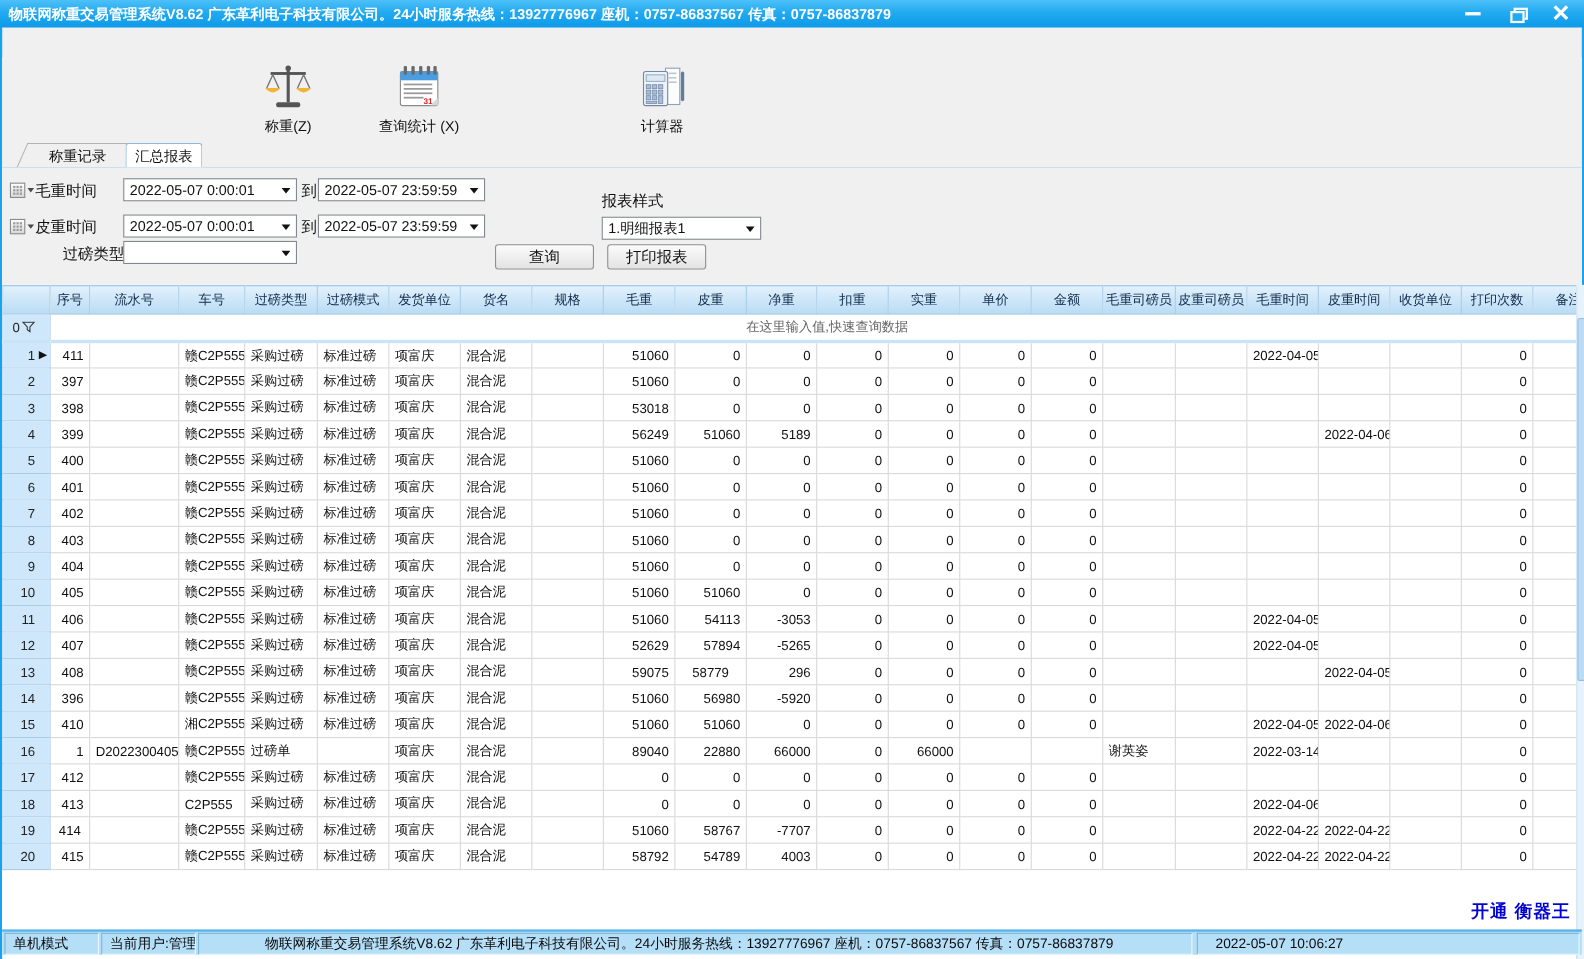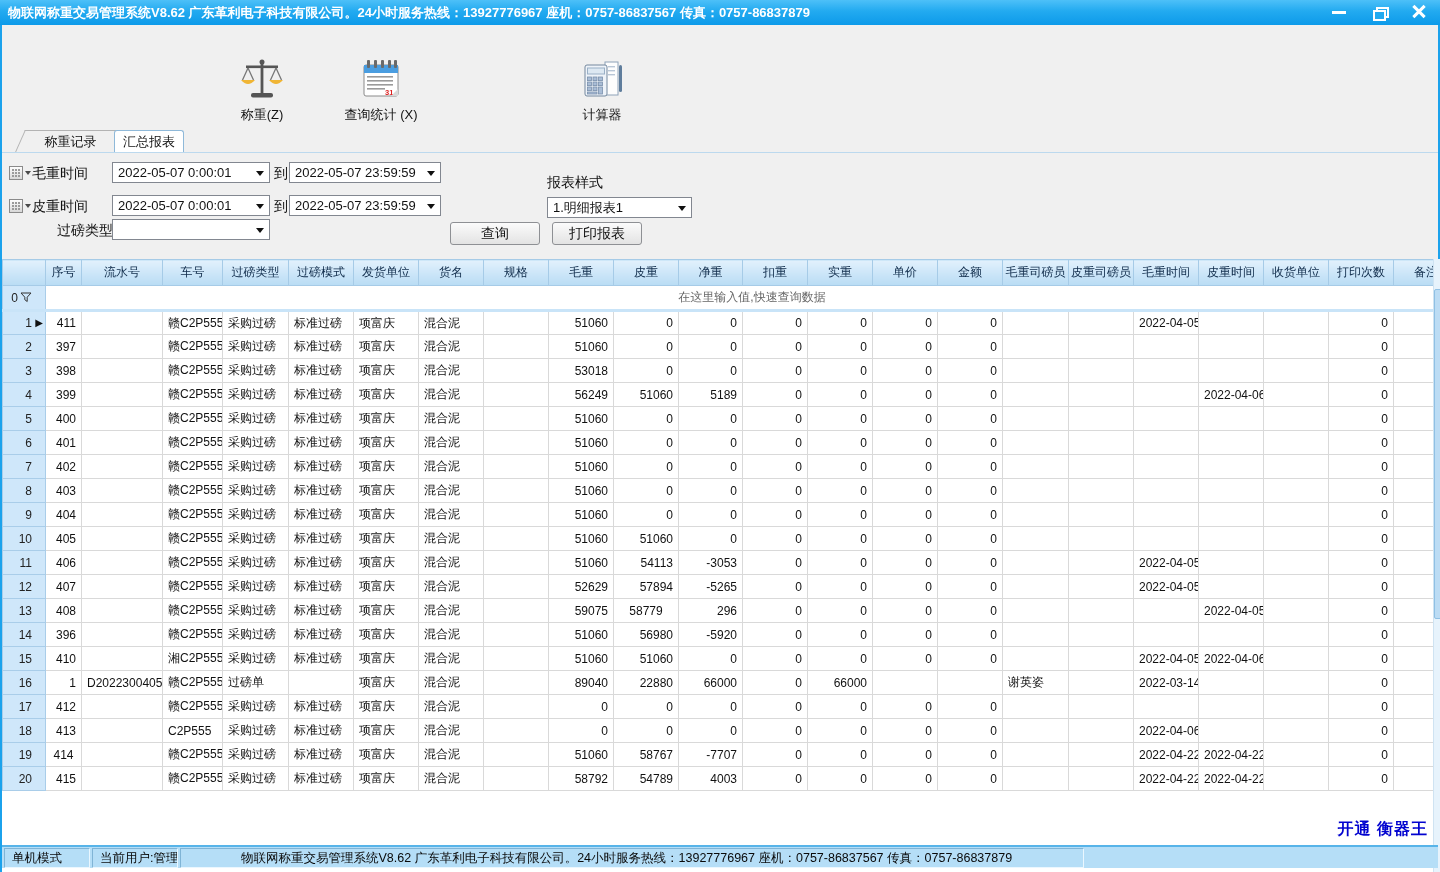--- a/index.html
+++ b/index.html
@@ -820,15 +820,16 @@
 
     </div>
 
     <div class="promo">开通 衡器王</div>
   </div>
 
   <div class="statusbar">
     <div class="sb-sec" style="left:2px;width:86px;">单机模式</div>
     <div class="sb-sec" style="left:90px;width:86px;">当前用户:管理员</div>
     <div class="sb-sec" style="left:178px;width:904px;padding-left:60px;">物联网称重交易管理系统V8.62 广东革利电子科技有限公司。24小时服务热线：13927776967   座机：0757-86837567   传真：0757-86837879</div>
+    <div class="sb-sec" style="left:1086px;width:348px;padding-left:16px;">2022-05-07 10:06:27</div>
   </div>
 
 </div>
 
 </body></html>

